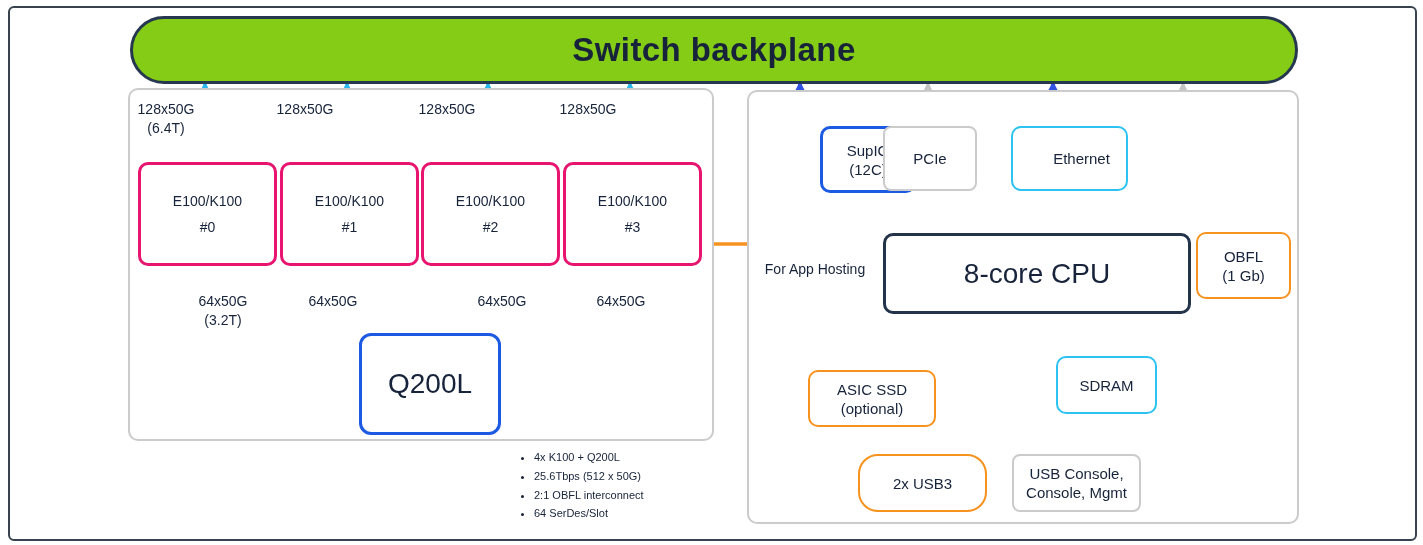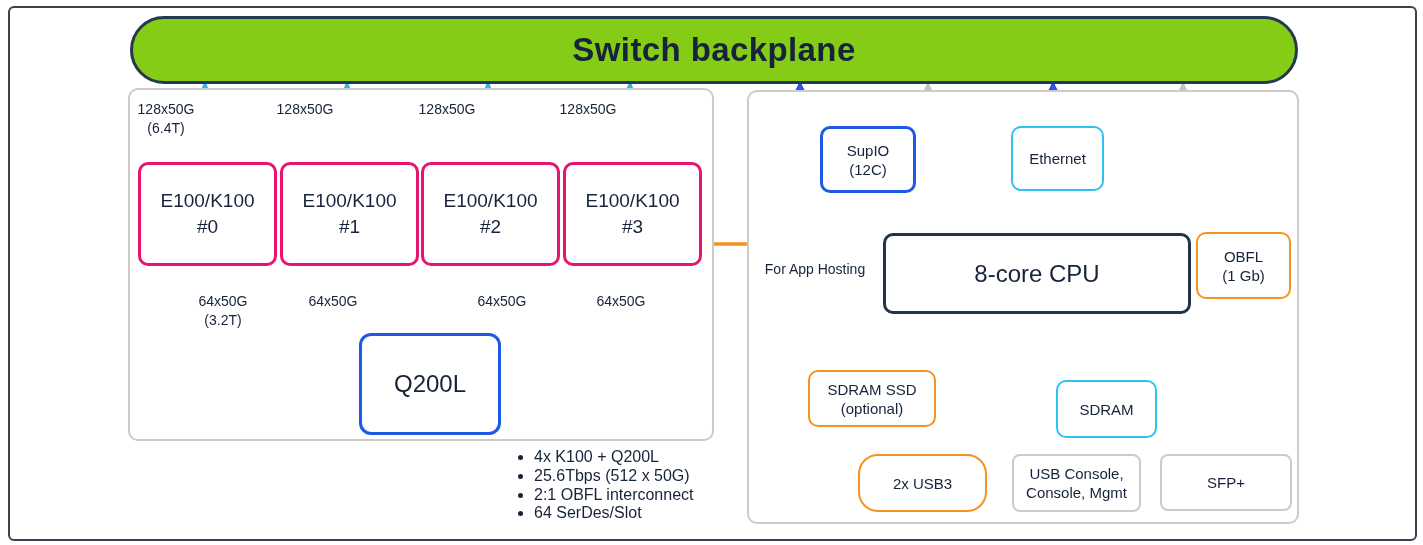--- a/index.html
+++ b/index.html
@@ -23,27 +23,27 @@
   .mk-cyan{fill:var(--cyan);} .mk-blue{fill:var(--blue-arrow);}
   .mk-gray{fill:var(--gray-arrow);} .mk-orange{fill:var(--orange);}
   .bx{position:absolute;background:#fff;display:flex;align-items:center;justify-content:center;
       text-align:center;border-radius:10px;color:var(--ink);}
   .b-pink{border:3px solid var(--pink);}
   .b-royal{border:3px solid var(--royal);border-radius:12px;}
   .b-navy{border:3px solid #22334a;}
   .b-cyan{border:2.5px solid var(--cyan-box);}
   .b-orange{border:2.5px solid var(--orange);}
   .b-gray{border:2px solid var(--gray-box);border-radius:8px;}
-  .t19{font-size:19px;line-height:26px;}
-  .t24{font-size:24px;}
+  .t19{font-size:14px;line-height:26px;}
+  .t24{font-size:28px;}
   .t15{font-size:15px;line-height:19px;}
   .lbl{position:absolute;font-size:14px;line-height:19px;text-align:center;color:var(--ink);}
   #notes{position:absolute;left:512px;top:448px;width:250px;}
   #notes ul{margin:0;padding:0 0 0 22px;}
-  #notes li{font-size:16px;line-height:18.8px;color:var(--ink);}
+  #notes li{font-size:11px;line-height:18.8px;color:var(--ink);}
 </style>
 </head>
 <body>
 
 <div id="stage">
 
   <div class="frame"></div>
 
   <svg class="wires" viewBox="0 0 1423 545">
     <defs>
@@ -143,45 +143,45 @@
     <span>Q200L</span>
   </div>
 
   <div class="lbl" style="left:750px;top:260px;width:130px;font-size:14px;">
     <span>For App Hosting</span>
   </div>
 
   <div class="bx b-royal t15" style="left:792px;top:126px;width:90px;height:61px;border-radius:10px;margin-left:28px;">
     <div><span>SupIO</span><br><span>(12C)</span></div>
   </div>
-  <div class="bx b-cyan t15" style="left:1011px;top:126px;width:89px;height:61px;">
+  <div class="bx b-gray t15" style="left:883px;top:126px;width:90px;height:61px;">
+    <span>PCIe</span>
+  </div>
+  <div class="bx b-cyan t15" style="left:1011px;top:126px;width:89px;height:61px;padding-left:24px;">
     <span>Ethernet</span>
   </div>
 
   <div class="bx b-navy t24" style="left:883px;top:233px;width:302px;height:75px;">
     <span>8-core CPU</span>
   </div>
   <div class="bx b-orange t15" style="left:1196px;top:232px;width:91px;height:63px;">
     <div><span>OBFL</span><br><span>(1 Gb)</span></div>
   </div>
 
   <div class="bx b-orange t15" style="left:808px;top:370px;width:124px;height:53px;">
-    <div><span>SDRAM SSD</span><br><span>(optional)</span></div>
+    <div><span>ASIC SSD</span><br><span>(optional)</span></div>
   </div>
-  <div class="bx b-cyan t15" style="left:1056px;top:380px;width:97px;height:54px;">
+  <div class="bx b-cyan t15" style="left:1056px;top:356px;width:97px;height:54px;">
     <span>SDRAM</span>
   </div>
   <div class="bx b-orange t15" style="left:858px;top:454px;width:125px;height:54px;border-radius:20px;">
     <span>2x USB3</span>
   </div>
   <div class="bx b-gray t15" style="left:1012px;top:454px;width:125px;height:54px;">
     <div><span>USB Console,</span><br><span>Console, Mgmt</span></div>
-  </div>
-  <div class="bx b-gray t15" style="left:1160px;top:454px;width:128px;height:53px;">
-    <span>SFP+</span>
   </div>
 
   <div id="notes">
     <ul>
       <li><span>4x K100 + Q200L</span></li>
       <li><span>25.6Tbps (512 x 50G)</span></li>
       <li><span>2:1 OBFL interconnect</span></li>
       <li><span>64 SerDes/Slot</span></li>
     </ul>
   </div>

